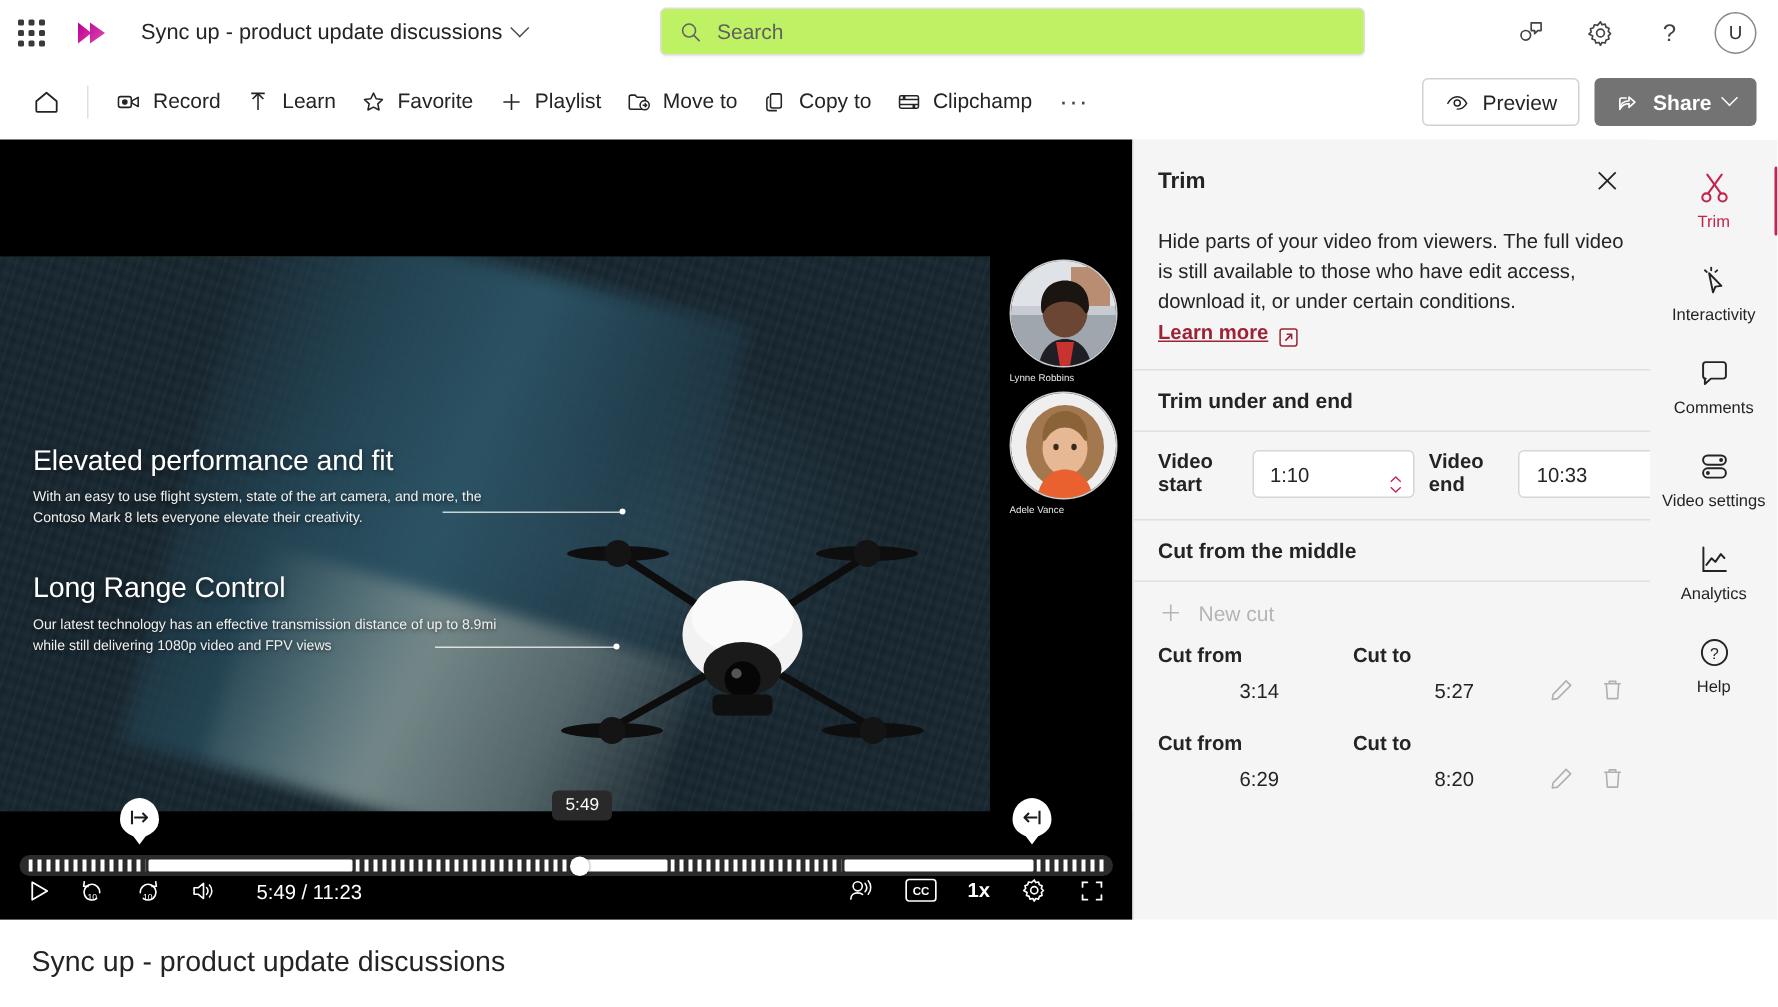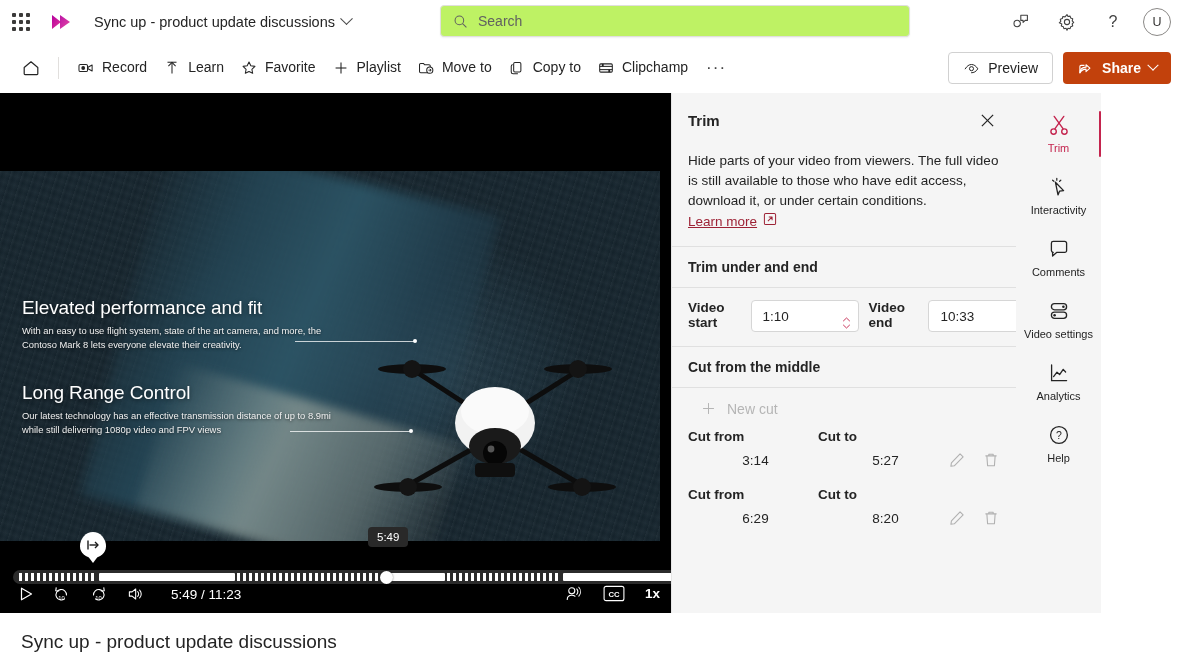--- a/index.html
+++ b/index.html
@@ -66,30 +66,30 @@
   .cmd-more { font-size: 17px; letter-spacing: 1px; color:#424242; padding: 2px 10px; border-radius:4px; cursor:pointer;}
   .cmd-right { position:absolute; right: 14px; top:0; height:50px; display:flex; align-items:center; gap: 10px;}
   .btn-preview {
     display:flex; align-items:center; gap:8px;
     height: 32px; padding: 0 14px; border: 1px solid #d1d1d1; border-radius: 4px;
     background:#fff; font-size: 14px; color:#242424; cursor:pointer;
   }
   .btn-share {
     display:flex; align-items:center; gap:8px;
     height: 32px; padding: 0 14px; border-radius: 4px;
-    background:#c2410c; font-size: 14px; color:#fff; font-weight: 600; cursor:pointer;
+    background:#737373; font-size: 14px; color:#fff; font-weight: 600; cursor:pointer;
   }
   .btn-share .chev { border-right-color:#fff; border-bottom-color:#fff; width:8px;height:8px;}
 
   
   .mainrow { display:flex; width: 1185px; height: 520px; }
 
   
   .player {
-    width: 671px; height: 520px; background: #000;
+    width: 755px; height: 520px; background: #000;
     position: relative; overflow: hidden;
   }
   .video-frame {
     position: absolute; left:0; top: 78px; width: 755px; height: 370px;
     overflow:hidden;
   }
   .scene {
     position:absolute; left:0; top:0; width: 660px; height: 370px;
     background:
       radial-gradient(ellipse 220px 150px at 56% 52%, #35505e 0%, #1e333f 55%, #16252e 100%),
@@ -170,36 +170,36 @@
   
   .trimpanel {
     width: 345px; height: 520px; background:#f5f5f5;
     border-left: 1px solid #e6e6e6; position: relative; overflow:hidden;
   }
   .tp-head { display:flex; align-items:center; justify-content: space-between; padding: 14px 16px 10px 16px; }
   .tp-title { font-size: 15px; font-weight: 600; color:#242424; }
   .tp-close { cursor:pointer; width: 26px; height: 26px; display:flex;align-items:center;justify-content:center; color:#242424;}
   .tp-desc { padding: 8px 16px 0 16px; font-size: 13.5px; line-height: 20px; color:#242424; }
   .learn { color:#9d2235; text-decoration: underline; cursor:pointer; }
-  .lm-line { display:flex; align-items:flex-start; gap: 6px; margin-top: 1px; }
+  .lm-line { display:flex; align-items:flex-end; gap: 6px; margin-top: 1px; font-weight: bold; }
   .divider { height:1px; background:#e0e0e0; margin: 14px 0 0 0; }
   .sect-title { font-size: 14px; font-weight: 600; color:#242424; padding: 12px 16px; }
   .fieldrow { display:flex; align-items:flex-end; padding: 0 16px; gap: 10px; }
   .field { display:flex; flex-direction: row; gap: 6px; }
   .flabel { font-size: 13.5px; font-weight: 700; color:#242424; }
   .finput {
     width: 128px; height: 32px; background:#fff; border: 1px solid #d6d6d6; border-radius: 4px;
     display:flex; align-items:center; justify-content: space-between; padding: 0 7px 0 11px;
     font-size: 13.5px; color:#242424;
   }
   .spin { display:flex; flex-direction:column; gap: 2px; }
   .spin i { display:block; width: 9px; height: 5px; }
   .ok-x { display:flex; align-items:center; gap: 12px; padding-bottom: 6px; }
   .ok-x div { cursor:pointer; }
-  .newcut { display:flex; align-items:center; gap: 10px; padding: 12px 16px 6px 28px; color:#b5b5b5; font-size: 14px; cursor: default; }
+  .newcut { display:flex; align-items:center; gap: 10px; padding: 12px 16px 6px 16px; color:#b5b5b5; font-size: 14px; cursor: default; }
   .cutgrid { padding: 6px 16px 0 16px; }
   .cutrow { display:flex; align-items:flex-start; margin-bottom: 14px; }
   .cutcol { width: 140px; }
   .cuthead { font-size: 13.5px; font-weight: 700; color:#242424; }
   .cutval { font-size: 13.5px; color:#242424; margin-top: 9px; padding-left: 5px; text-align: center; }
   .cutacts { display:flex; gap: 16px; align-items:center; margin-top: 22px; margin-left: auto; color:#b0b0b0; }
   .cutacts div { cursor:pointer; }
 
   
   .rail { width: 85px; height: 520px; background:#f5f5f5; padding-top: 10px; }

